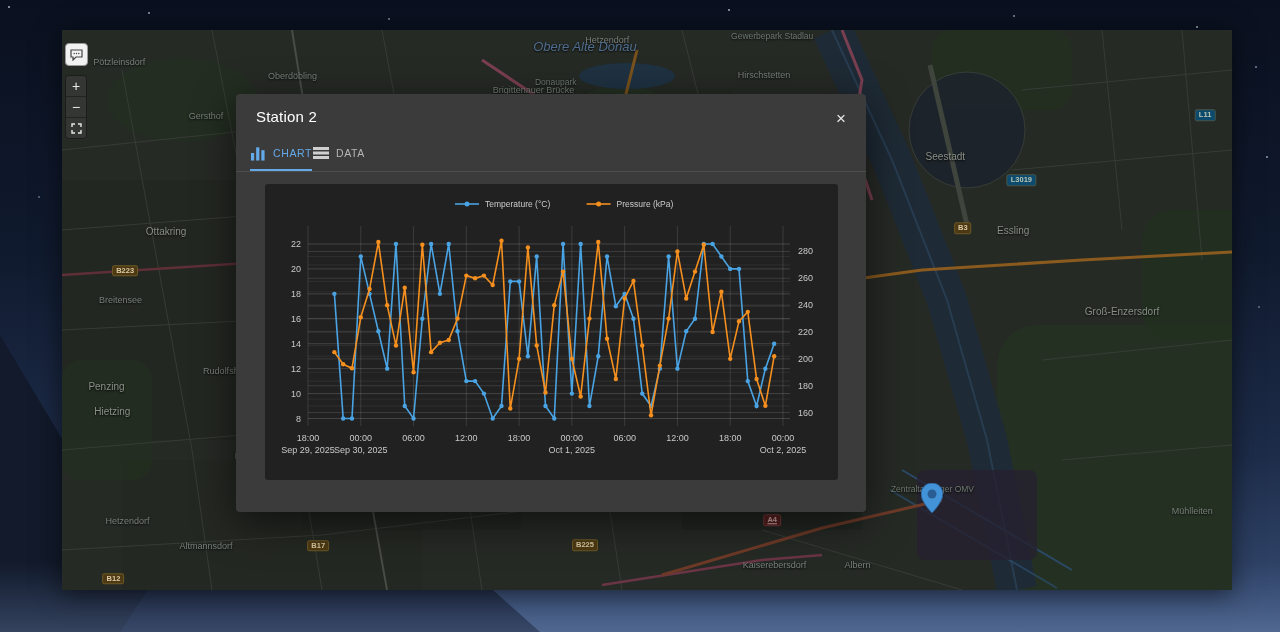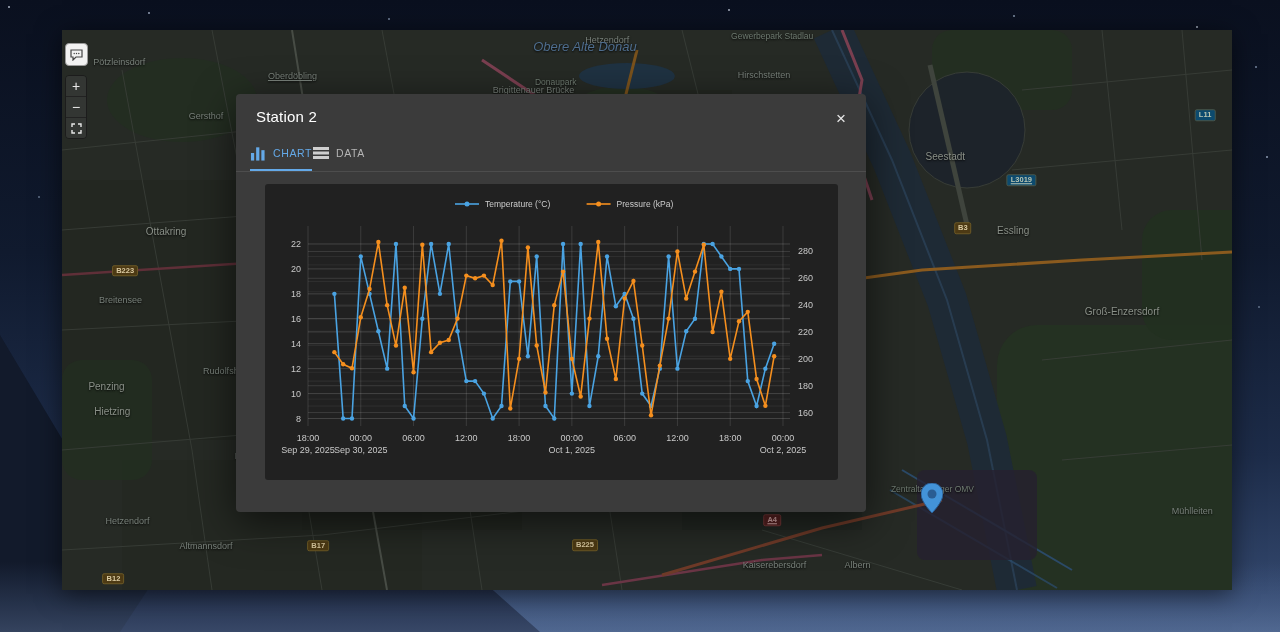--- a/index.html
+++ b/index.html
@@ -122,21 +122,21 @@
       <path d="M535,170 L560,80 L575,20" stroke="#7a521c" stroke-width="3"></path>
       <path d="M420,30 L480,70 L530,100" stroke="#7a3f50" stroke-width="3"></path>
       <path d="M780,0 L800,50 L790,110 L810,170" stroke="#7a3f50" stroke-width="3"></path>
       <path d="M540,555 L700,530 L760,525" stroke="#6a3545" stroke-width="2.5"></path>
       <path d="M600,545 L760,498 L880,470" stroke="#6e3a28" stroke-width="3"></path>
     </g>
   </svg>
 
   <div id="map-labels">
       <div class="place small" style="left: 4.9%; top: 5.7%;">Pötzleinsdorf</div>
-      <div class="place small" style="left: 19.7%; top: 8.2%; text-decoration: underline;">Oberdöbling</div>
+      <div class="place small" style="left: 19.7%; top: 8.2%;">Oberdöbling</div>
       <div class="place small" style="left: 12.3%; top: 15.4%;">Gersthof</div>
       <div class="place small" style="left: 46.6%; top: 1.8%;">Hetzendorf</div>
       <div class="place small" style="left: 40.3%; top: 10.7%;">Brigittenauer Brücke</div>
       <div class="place area" style="left: 42.2%; top: 9.3%;">Donaupark</div>
       <div class="place water" style="left: 44.7%; top: 2.9%;">Obere Alte Donau</div>
       <div class="place area" style="left: 60.7%; top: 1%;">Gewerbepark Stadlau</div>
       <div class="place small" style="left: 60%; top: 8%;">Hirschstetten</div>
       <div class="place " style="left: 75.5%; top: 22.5%;">Seestadt</div>
       <div class="place " style="left: 81.3%; top: 35.7%;">Essling</div>
       <div class="place " style="left: 90.6%; top: 50.2%;">Groß-Enzersdorf</div>
@@ -152,21 +152,21 @@
       <div class="place small" style="left: 16.2%; top: 76.1%;">Meidling</div>
       <div class="place small" style="left: 5.6%; top: 87.7%;">Hetzendorf</div>
       <div class="place small" style="left: 12.3%; top: 92.1%;">Altmannsdorf</div>
       <div class="shield B" style="left: 5.4%; top: 43%;">B223</div>
       <div class="shield B" style="left: 21.9%; top: 92.1%;">B17</div>
       <div class="shield B" style="left: 44.7%; top: 92%;">B225</div>
       <div class="shield B" style="left: 4.4%; top: 98%;">B12</div>
       <div class="shield B" style="left: 77%; top: 35.4%;">B3</div>
       <div class="shield A" style="left: 60.7%; top: 87.5%; text-decoration: underline;">A4</div>
       <div class="shield L" style="left: 97.7%; top: 15.2%;">L11</div>
-      <div class="shield L" style="left: 82%; top: 26.8%; text-decoration: underline;">L3019</div>
+      <div class="shield L" style="left: 82%; top: 26.8%;">L3019</div>
     </div>
 
   <div class="pin" id="map-pin" style="left: 74.4%; top: 87%;">
     <svg width="22" height="30" viewBox="0 0 22 30">
       <path d="M11,0 C4.9,0 0,4.9 0,11 C0,19 11,30 11,30 C11,30 22,19 22,11 C22,4.9 17.1,0 11,0 Z" fill="#4393d8" stroke="#2a5d93" stroke-width="1"></path>
       <circle cx="11" cy="11" r="4.5" fill="#2a5d93"></circle>
     </svg>
   </div>
 
   <div class="ctl bubble">

